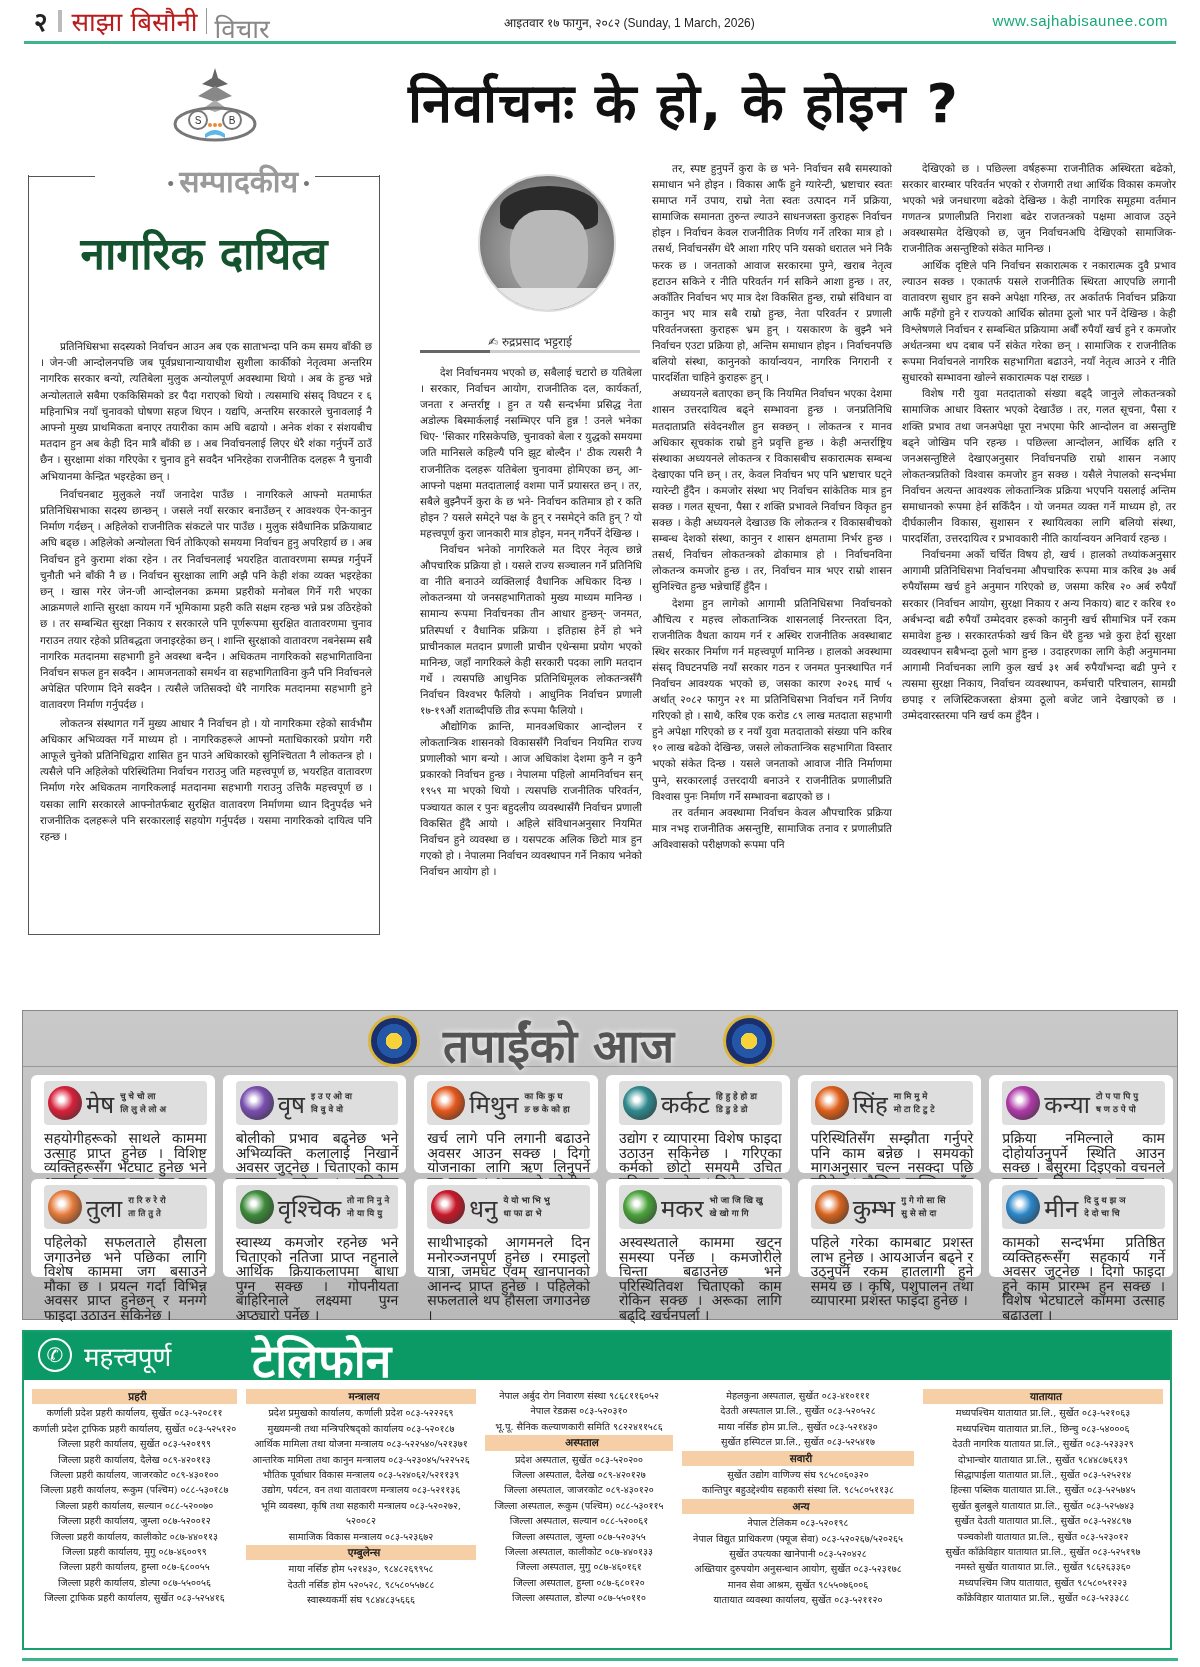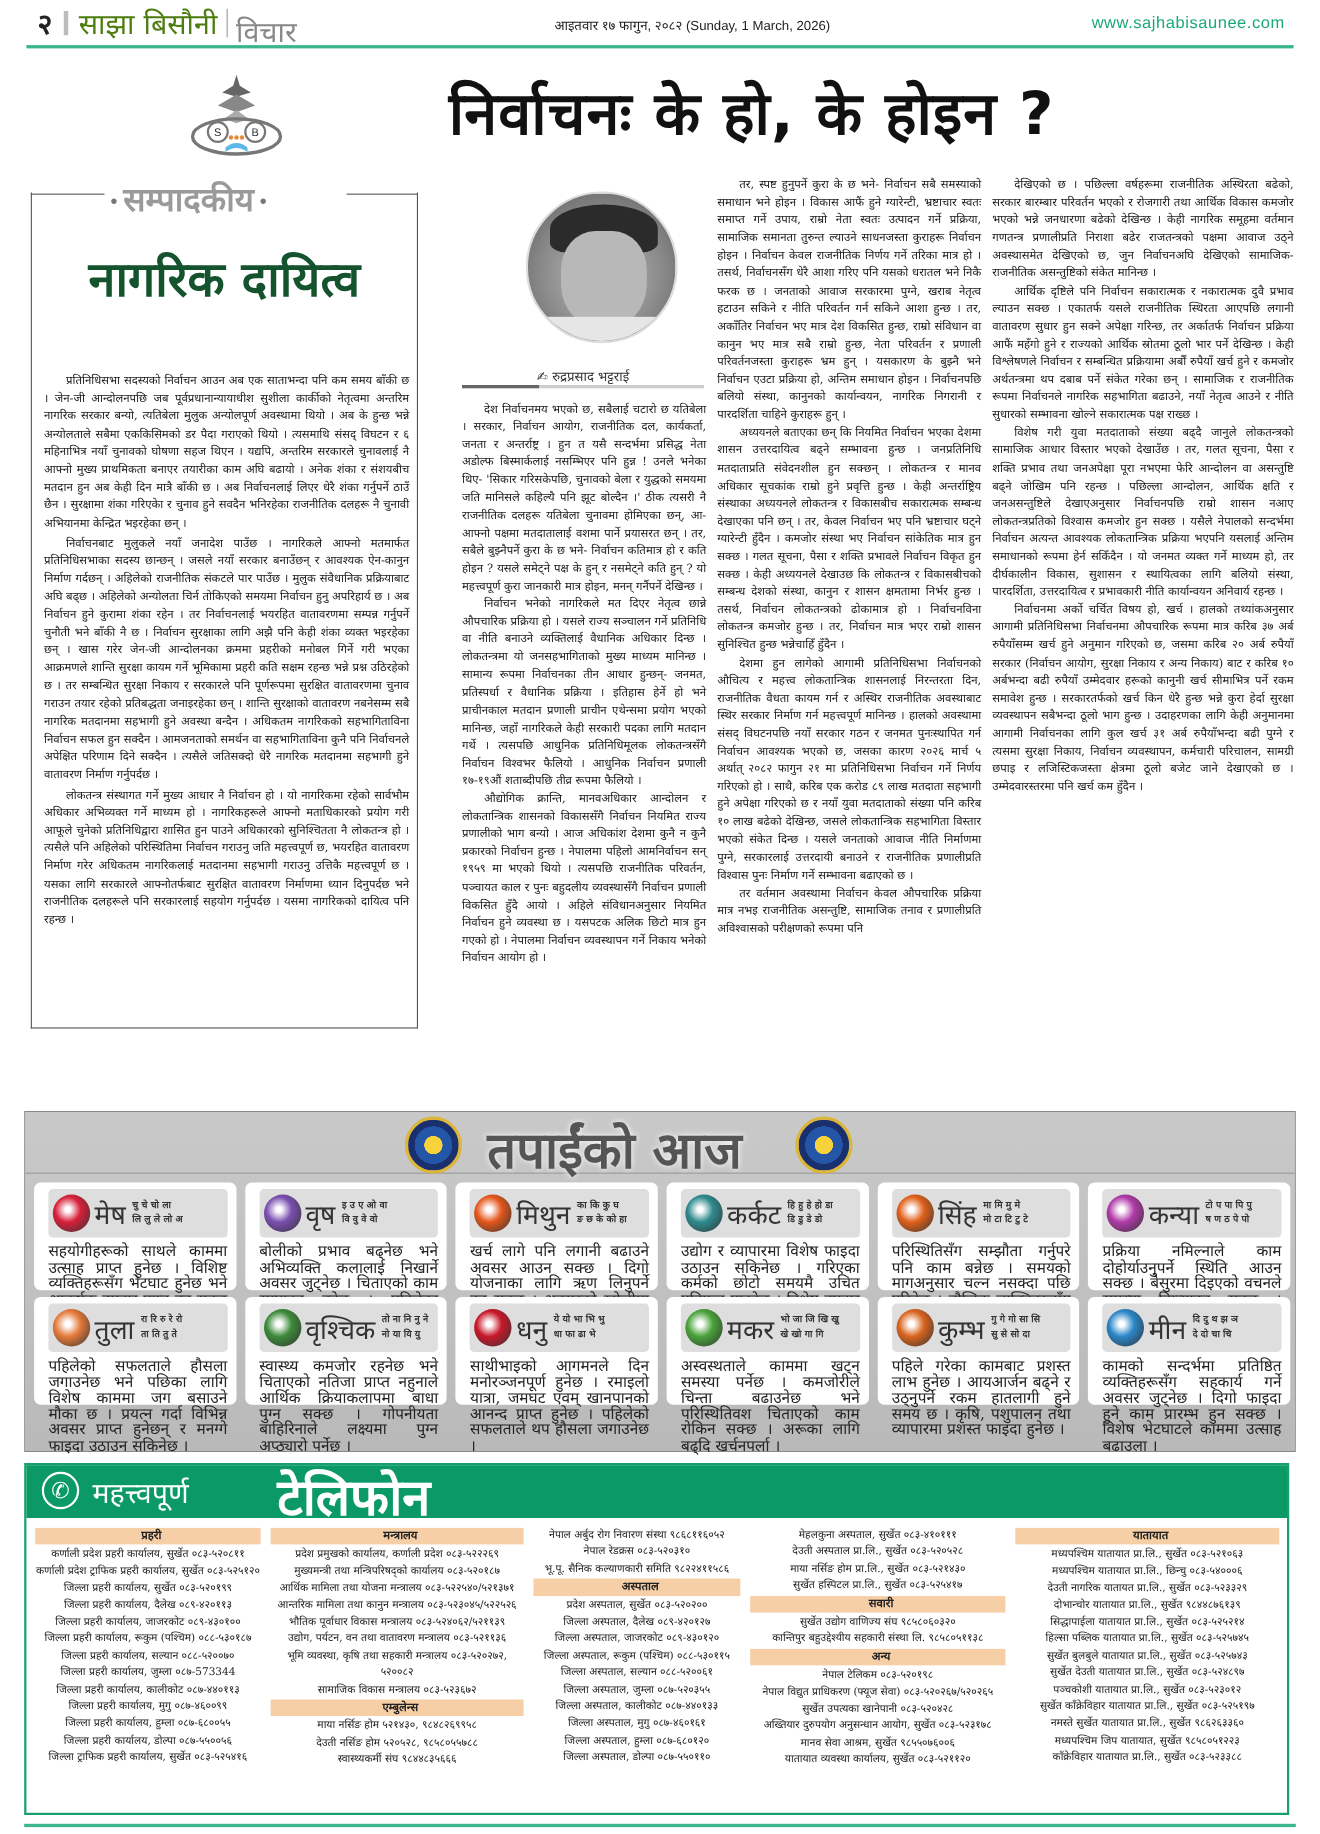--- a/index.html
+++ b/index.html
@@ -2,30 +2,30 @@
 <html><head>
 <meta charset="utf-8">
 <style>
   * { box-sizing: border-box; margin: 0; padding: 0; }
   body { width: 1200px; height: 1667px; background: #fff; font-family: "DejaVu Serif", serif; color: #1a1a1a; overflow: hidden; position: relative; }
 
   
   .masthead { position: absolute; left: 24px; top: 0; width: 1152px; height: 44px; display: flex; align-items: center; border-bottom: 3px solid #3cb48c; }
   .page-no { font-size: 26px; font-weight: bold; font-family: "DejaVu Sans", sans-serif; color: #222; margin-left: 10px; }
   .sep-bar { width: 4px; height: 22px; background: #bbb; margin: 0 10px; }
-  .paper-name { font-size: 26px; color: #4d7c0f; font-family: "DejaVu Sans", sans-serif; }
+  .paper-name { font-size: 26px; color: #b91c1c; font-family: "DejaVu Sans", sans-serif; }
   .thin-bar { width: 1px; height: 26px; background: #999; margin: 0 8px; }
   .section-name { font-size: 26px; color: #888; font-family: "DejaVu Sans", sans-serif; margin-top: 15px; }
   .date-line { position: absolute; left: 480px; top: 14px; font-size: 12px; font-family: "Liberation Sans", sans-serif; color: #222; }
   .website { position: absolute; right: 8px; top: 12px; font-size: 15px; color: #1aa876; font-family: "Liberation Sans", sans-serif; letter-spacing: 0.5px; }
 
   
   .logo { position: absolute; left: 170px; top: 68px; width: 90px; height: 75px; }
   .editorial-box { position: absolute; left: 28px; top: 175px; width: 352px; height: 760px; border: 1px solid #555; border-top: none; }
-  .ed-label { position: absolute; left: 95px; top: 160px; width: 220px; text-align: left; background: #fff; font-size: 30px; color: #9a9a9a; font-family: "DejaVu Sans", sans-serif; font-weight: bold; }
+  .ed-label { position: absolute; left: 95px; top: 160px; width: 220px; text-align: right; background: #fff; font-size: 30px; color: #9a9a9a; font-family: "DejaVu Sans", sans-serif; font-weight: bold; }
   .ed-label::before, .ed-label::after { content: "•"; font-size: 14px; color: #777; vertical-align: middle; margin: 0 4px; }
   .ed-title { position: absolute; left: 36px; top: 222px; width: 336px; text-align: center; font-size: 44px; font-family: "DejaVu Sans", sans-serif; color: #14532d; }
   .ed-body { position: absolute; left: 40px; top: 338px; width: 332px; font-size: 10.4px; line-height: 16.2px; text-align: justify; }
   .ed-body p { text-indent: 20px; margin-bottom: 2px; }
 
   
   .headline { position: absolute; left: 408px; top: 64px; width: 770px; font-size: 54px; font-weight: bold; font-family: "DejaVu Sans", sans-serif; color: #111; letter-spacing: 1px; white-space: nowrap; }
 
   .author-photo { position: absolute; left: 478px; top: 174px; width: 138px; height: 138px; border-radius: 50%; background: radial-gradient(circle at 50% 55%, #bdbdbd 0%, #8a8a8a 55%, #5a5a5a 100%); border: 2px solid #ddd; overflow: hidden; }
   .author-photo .hair { position: absolute; left: 20px; top: 10px; width: 98px; height: 44px; background: #2b2b2b; border-radius: 50% 50% 20% 20%; }
@@ -291,21 +291,21 @@
   <div class="tel-cols" id="tel-cols">
       <div class="tel-col">
         <div class="cat">प्रहरी</div>
         <div class="entry wrap">कर्णाली प्रदेश प्रहरी कार्यालय, सुर्खेत ०८३-५२०८११</div>
         <div class="entry wrap">कर्णाली प्रदेश ट्राफिक प्रहरी कार्यालय, सुर्खेत ०८३-५२५१२०</div>
         <div class="entry">जिल्ला प्रहरी कार्यालय, सुर्खेत ०८३-५२०१९९</div>
         <div class="entry">जिल्ला प्रहरी कार्यालय, दैलेख ०८९-४२०११३</div>
         <div class="entry">जिल्ला प्रहरी कार्यालय, जाजरकोट ०८९-४३०१००</div>
         <div class="entry wrap">जिल्ला प्रहरी कार्यालय, रूकुम (पश्चिम) ०८८-५३०१८७</div>
         <div class="entry">जिल्ला प्रहरी कार्यालय, सल्यान ०८८-५२००७०</div>
-        <div class="entry">जिल्ला प्रहरी कार्यालय, जुम्ला ०८७-573344</div>
+        <div class="entry">जिल्ला प्रहरी कार्यालय, जुम्ला ०८७-५२००१२</div>
         <div class="entry">जिल्ला प्रहरी कार्यालय, कालीकोट ०८७-४४०११३</div>
         <div class="entry">जिल्ला प्रहरी कार्यालय, मुगु ०८७-४६००९९</div>
         <div class="entry">जिल्ला प्रहरी कार्यालय, हुम्ला ०८७-६८००५५</div>
         <div class="entry">जिल्ला प्रहरी कार्यालय, डोल्पा ०८७-५५००५६</div>
         <div class="entry wrap">जिल्ला ट्राफिक प्रहरी कार्यालय, सुर्खेत ०८३-५२५४१६</div>
       </div>
       <div class="tel-col">
         <div class="cat">मन्त्रालय</div>
         <div class="entry wrap">प्रदेश प्रमुखको कार्यालय, कर्णाली प्रदेश ०८३-५२२२६९</div>
         <div class="entry wrap">मुख्यमन्त्री तथा मन्त्रिपरिषद्को कार्यालय ०८३-५२०१८७</div>

